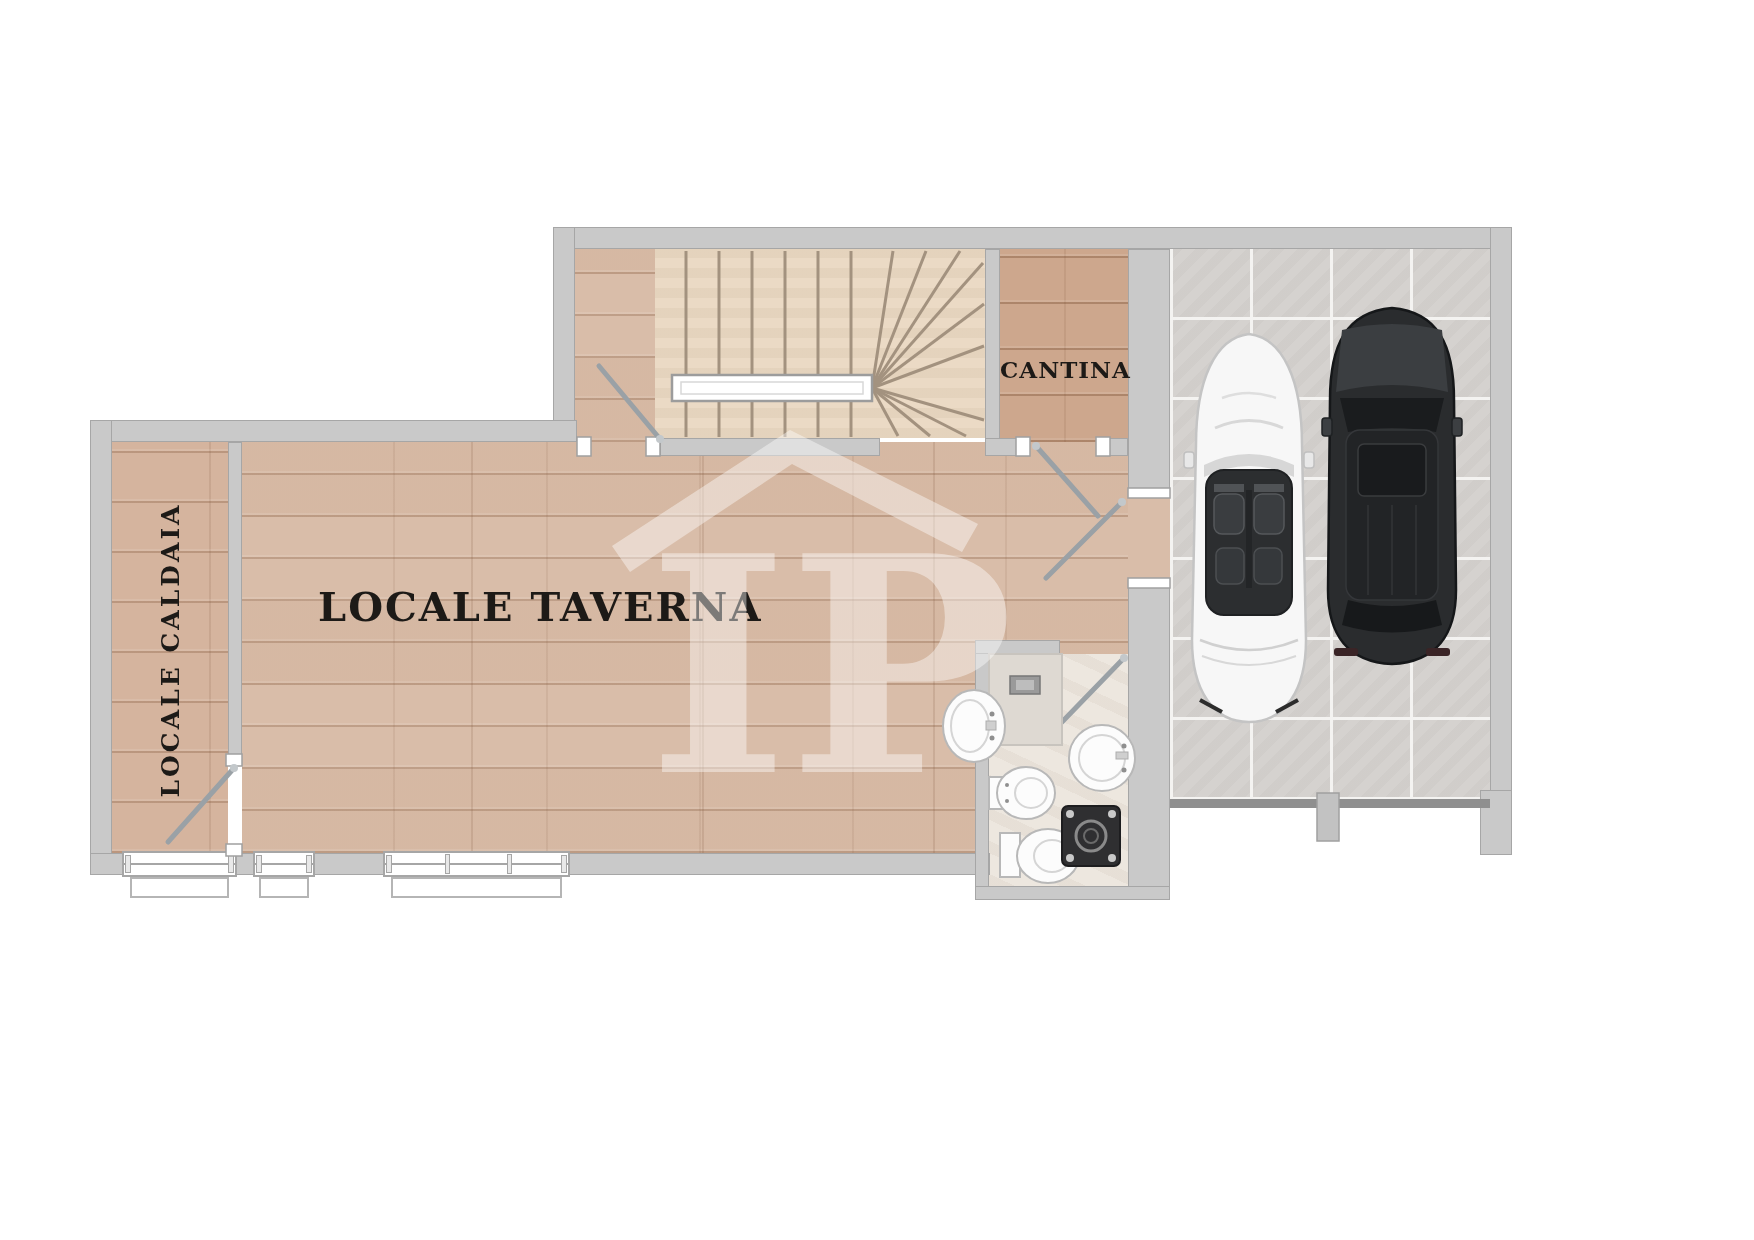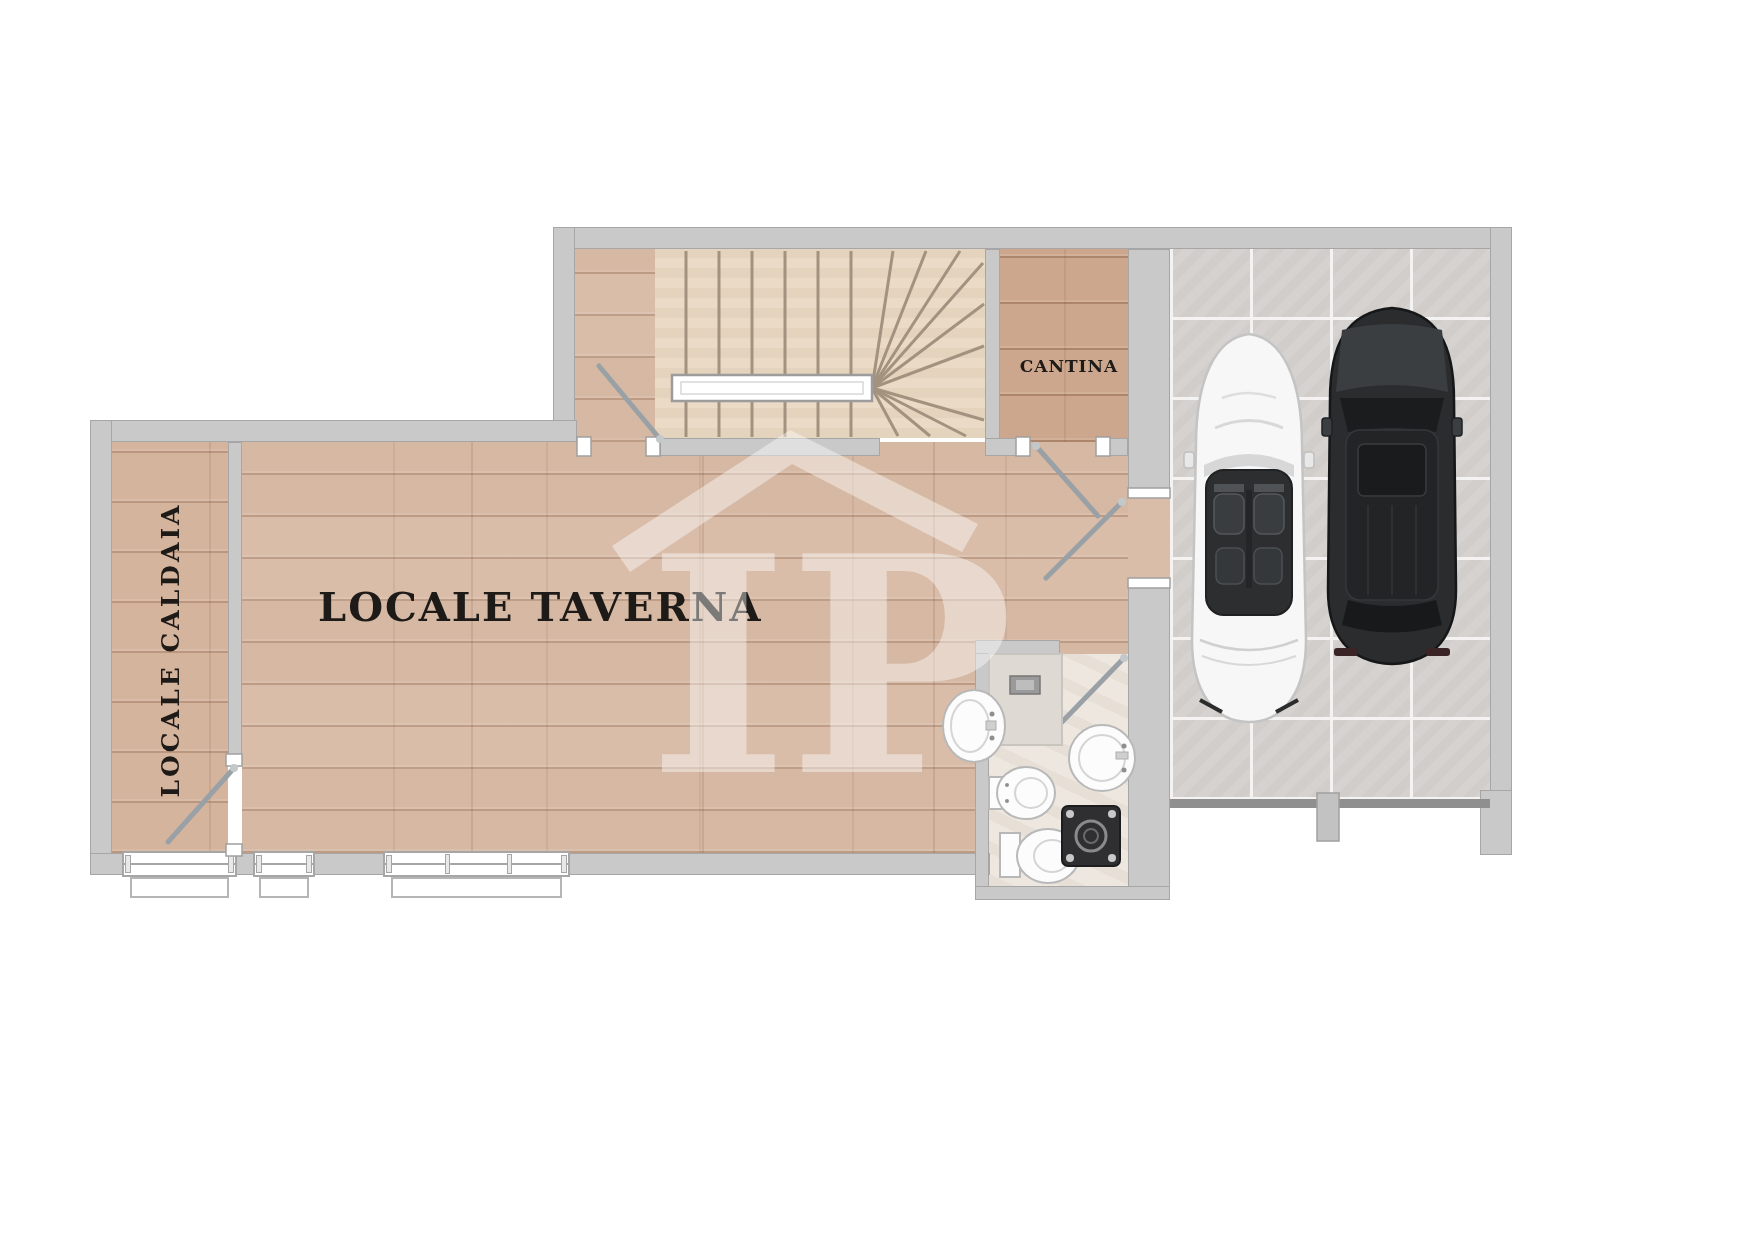--- a/index.html
+++ b/index.html
@@ -40,21 +40,21 @@
       repeating-linear-gradient(135deg, rgba(150,145,140,.07) 0 9px, transparent 9px 18px);
   }
   .floor-bath{
     background-color:var(--bath-floor);
     background-image:repeating-linear-gradient(25deg, rgba(208,196,184,.22) 0 11px, transparent 11px 30px);
     z-index:2;
   }
   
   .room-label{position:absolute;font-weight:700;color:var(--label);white-space:nowrap;z-index:4;}
   #lbl-taverna{left:318px;top:578px;font-size:40px;line-height:57px;letter-spacing:2px;}
-  #lbl-cantina{left:1000px;top:356px;width:138px;text-align:center;font-size:17px;letter-spacing:1px;}
+  #lbl-cantina{left:1000px;top:356px;width:138px;text-align:left;font-size:23px;letter-spacing:1px;}
   #lbl-caldaia{left:170px;top:650px;font-size:25px;letter-spacing:3px;transform:translate(-50%,-50%) rotate(-90deg);transform-origin:center;}
   
   .window{position:absolute;top:851px;height:26px;background:#ffffff;border:2px solid var(--wall-edge);box-sizing:border-box;z-index:4;}
   .window .mid{position:absolute;left:0;right:0;top:50%;height:2px;margin-top:-1px;background:var(--wall-edge);}
   .window .cap{position:absolute;top:2px;bottom:2px;width:6px;background:#e8e8e8;border:1px solid var(--wall-edge);box-sizing:border-box;}
   .window .cap.l{left:1px;} .window .cap.r{right:1px;}
   .window .mull{position:absolute;top:1px;bottom:1px;width:5px;background:#e8e8e8;border:1px solid var(--wall-edge);box-sizing:border-box;}
   .sill{position:absolute;top:877px;height:21px;background:#ffffff;border:2px solid #b5b5b5;box-sizing:border-box;z-index:4;}
   
   #overlay{position:absolute;left:0;top:0;z-index:5;pointer-events:none;}

